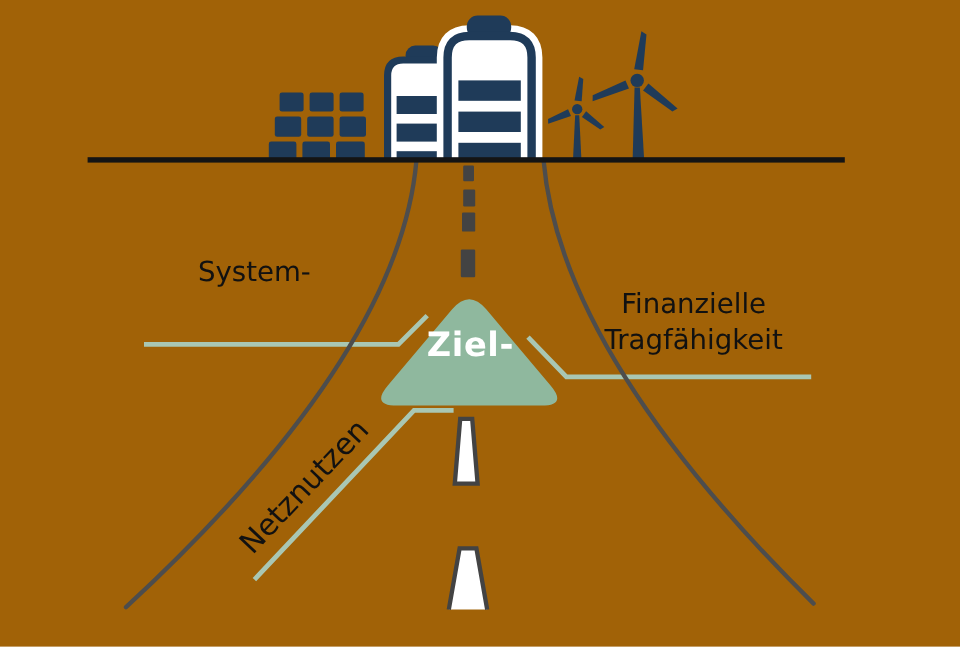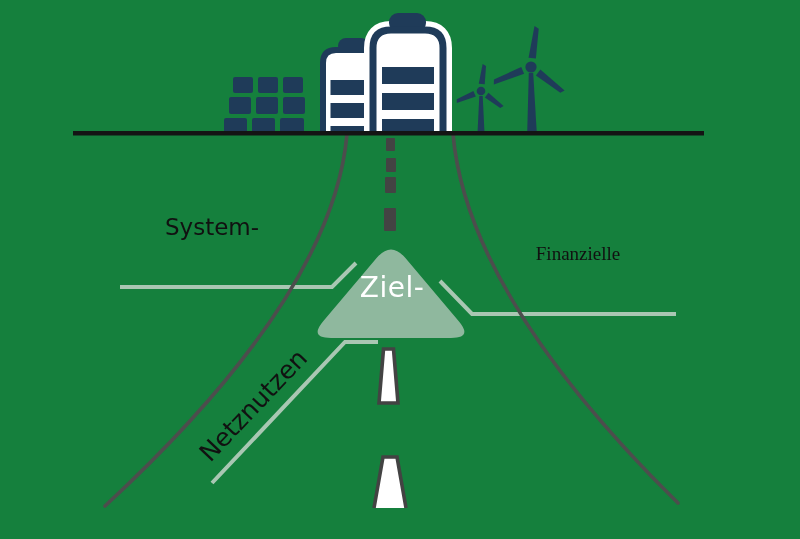--- a/index.html
+++ b/index.html
@@ -1,32 +1,32 @@
 <!DOCTYPE html>
 <html style="--navy: #1f3b59; --sage: #8fb89e; --sage_line: #a9c7b3; --road_gray: #4d4d4d; --dash_gray: #434343; --horizon_black: #141414; --text: #111111; --triangle_text: #ffffff;"><head>
 <meta charset="utf-8">
 <style>
   html,body{margin:0;padding:0;background:#ffffff;}
   #stage{
-    position:relative;width:800px;height:539px;background:#15803d;overflow:hidden;
+    position:relative;width:800px;height:539px;background:#a16207;overflow:hidden;
     font-family:"DejaVu Sans","Liberation Sans",sans-serif;
   }
   #scene{position:absolute;left:0;top:0;}
   .lbl{position:absolute;color:var(--text,#111);text-align:center;}
   #label-system{left:97px;top:212px;width:230px;font-size:23px;line-height:30px;}
-  #label-financial{left:468px;top:239px;width:220px;font-size:19px;line-height:30px;font-family:Liberation Serif, serif;}
+  #label-financial{left:468px;top:239px;width:220px;font-size:23px;line-height:30px;}
   #label-netznutzen{
     left:253px;top:405px;width:0;height:0;overflow:visible;white-space:nowrap;
     font-size:25px;display:flex;align-items:center;justify-content:center;
     transform:rotate(-46.5deg);
   }
   #label-netznutzen span{white-space:nowrap;}
   #triangle-label{
     position:absolute;left:314px;top:271px;width:156px;text-align:center;
-    color:var(--triangle_text,#fff);font-weight:normal;font-size:28px;line-height:33px;
+    color:var(--triangle_text,#fff);font-weight:bold;font-size:28px;line-height:33px;
     letter-spacing:0.5px;
   }
   .navy{fill:var(--navy,#1f3b59);}
   .green-line{fill:none;stroke:var(--sage_line,#a9c7b3);stroke-width:4;stroke-linecap:butt;stroke-linejoin:miter;}
   .road-line{fill:none;stroke:var(--road_gray,#4d4d4d);stroke-width:3.6;stroke-linecap:round;}
   .dash-solid{fill:var(--dash_gray,#434343);}
   .dash-outline{fill:#ffffff;stroke:var(--dash_gray,#434343);stroke-width:3.6;stroke-linejoin:miter;}
   .triangle-shape{fill:var(--sage,#8fb89e);}
   .tower-body{fill:#ffffff;stroke:var(--navy,#1f3b59);}
   .halo{fill:#ffffff;stroke:#ffffff;}
@@ -114,20 +114,21 @@
     <path class="triangle-shape" d="M405.2,257.8 L458.8,321.2 Q473,338 451,338 L331,338 Q309,338 323.2,321.2
              L376.8,257.8 Q391,241 405.2,257.8 Z"></path>
   </svg>
 
   <div class="lbl" id="label-system">
     <span>System-</span><br>
   </div>
 
   <div class="lbl" id="label-financial">
     <span>Finanzielle</span><br>
+    <span>Tragfähigkeit</span>
   </div>
 
   <div class="lbl" id="label-netznutzen">
     <span>Netznutzen</span>
   </div>
 
   <div id="triangle-label">
     <span>Ziel-</span><br>
   </div>
 

